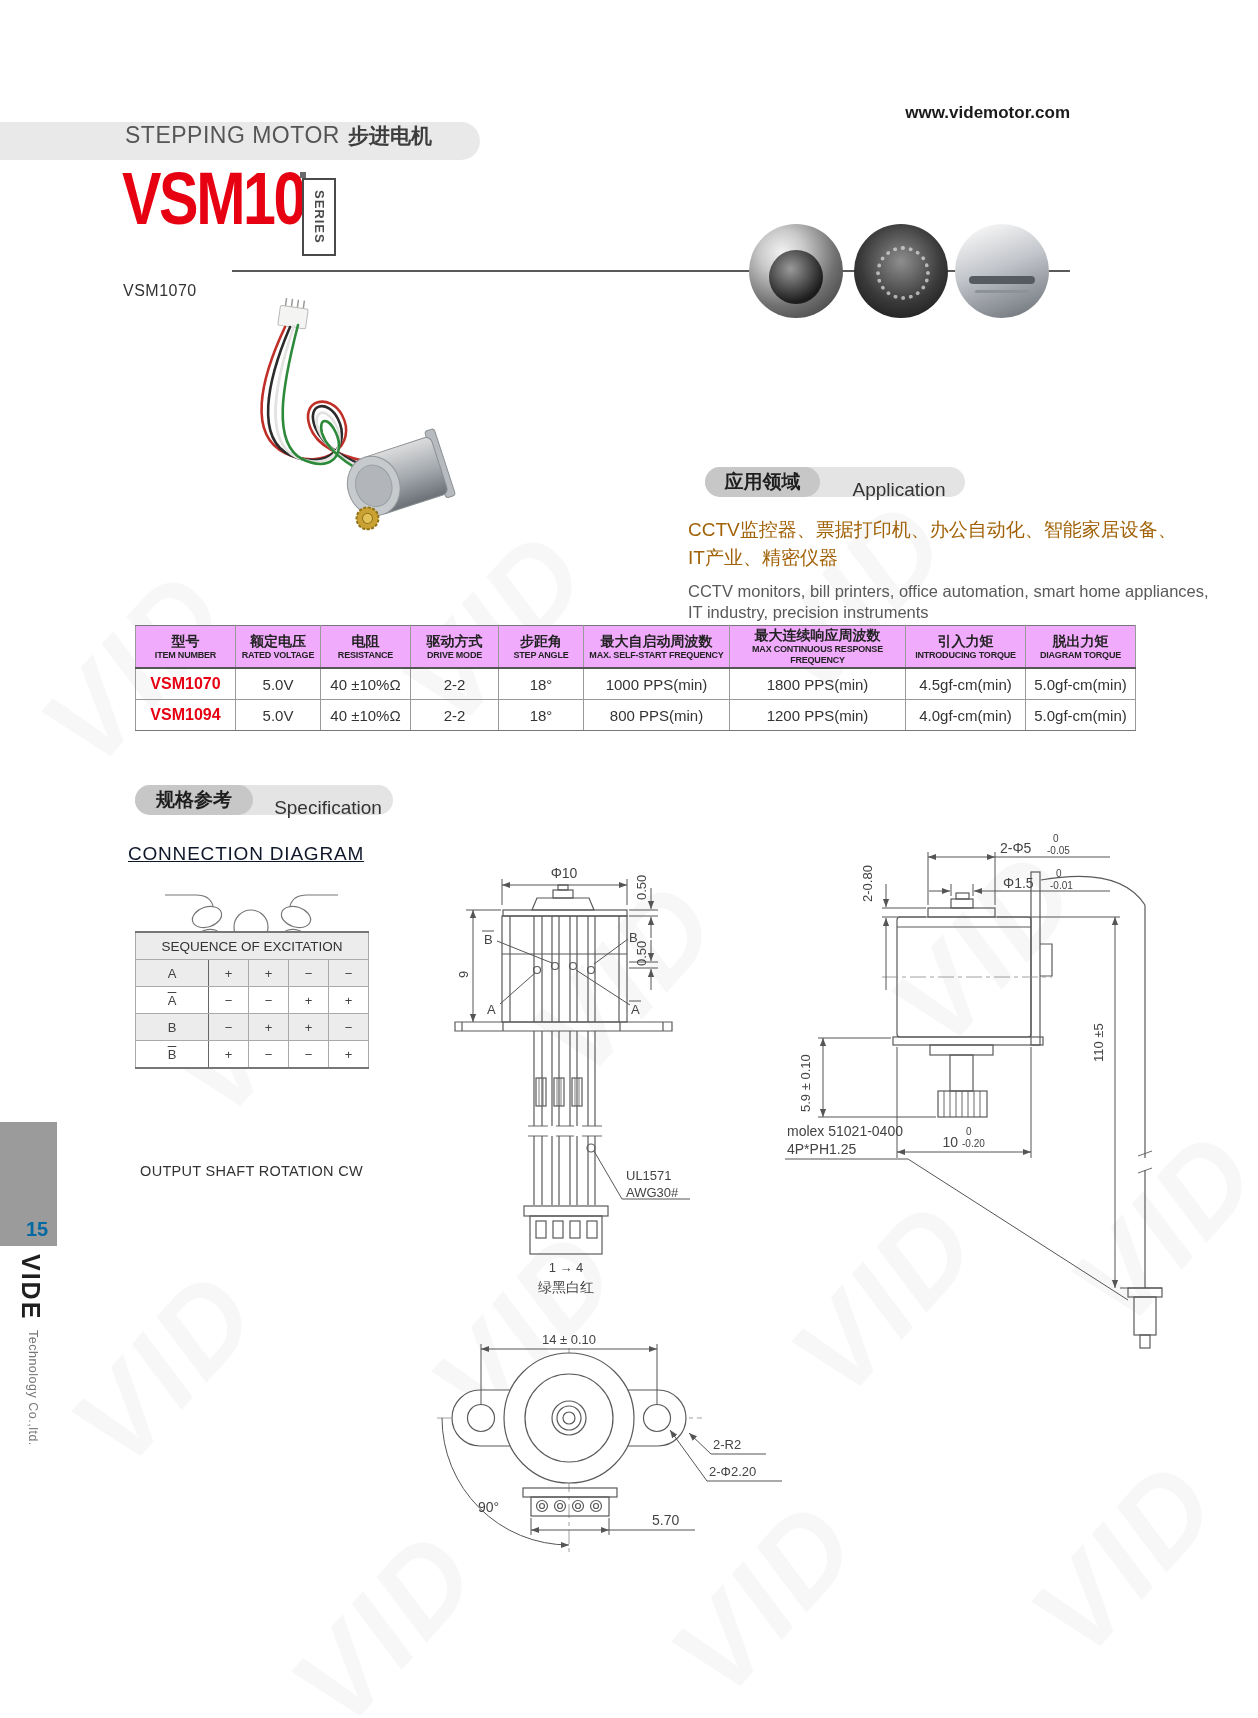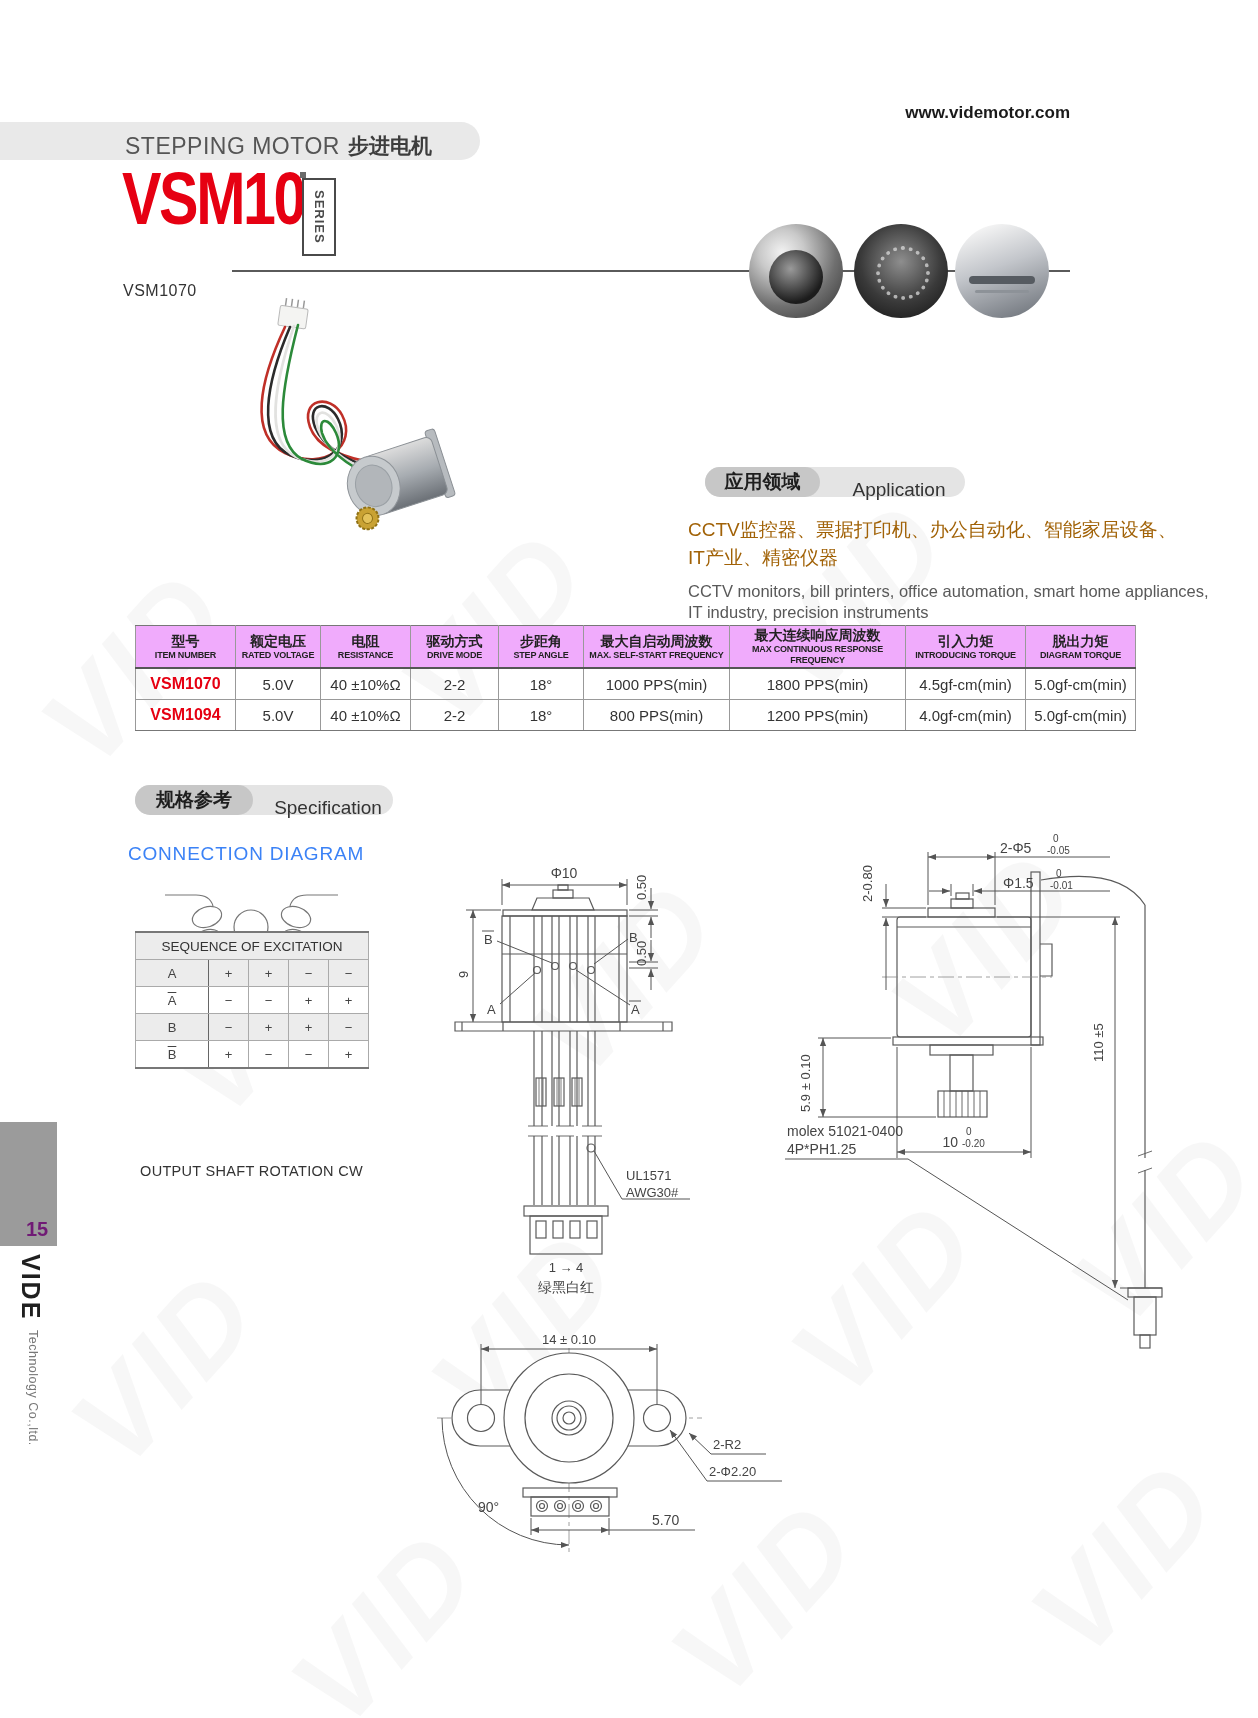--- a/index.html
+++ b/index.html
@@ -5,21 +5,21 @@
   html,body{margin:0;padding:0;background:#fff;}
   .page{position:relative;width:1258px;height:1718px;background:#fff;overflow:hidden;
         font-family:"Liberation Sans","DejaVu Sans",sans-serif;color:#333;}
   .abs{position:absolute;}
   
   .wm{position:absolute;font-size:118px;font-weight:bold;font-style:italic;
       color:rgba(140,140,140,0.07);transform:rotate(-48deg);letter-spacing:4px;pointer-events:none;}
   
   .website{position:absolute;top:103px;right:188px;font-size:17px;font-weight:bold;color:#1a1a1a;}
   .banner{position:absolute;left:0;top:122px;width:480px;height:38px;background:#e9e9e9;
-          border-radius:0 19px 19px 0;display:flex;align-items:flex-end;}
+          border-radius:0 19px 19px 0;display:flex;align-items:flex-start;}
   .banner .en{margin-left:125px;font-size:23px;color:#555;letter-spacing:0.5px;}
   .banner .cn{margin-left:8px;font-size:21px;font-weight:bold;color:#3d3d3d;}
   .series{position:absolute;left:122px;top:162px;font-size:74px;font-weight:bold;color:#e60012;
           transform:scaleX(0.8);transform-origin:left;letter-spacing:-3px;line-height:1;}
   .series-tag{position:absolute;left:302px;top:178px;width:30px;height:74px;border:2px solid #4a4a4a;
           display:flex;align-items:center;justify-content:center;background:#fff;}
   .series-tag span{writing-mode:vertical-rl;font-size:13px;font-weight:bold;color:#4a4a4a;letter-spacing:1px;}
   .series-dot{position:absolute;left:300px;top:172px;width:6px;height:6px;background:#6a6a6a;}
   .divider{position:absolute;left:232px;top:270px;width:838px;height:2px;background:#5a5a5a;}
   .model-label{position:absolute;left:123px;top:282px;font-size:16px;color:#333;letter-spacing:0.5px;}
@@ -46,21 +46,21 @@
   .spec{position:absolute;left:135px;top:625px;width:1000px;border-collapse:collapse;table-layout:fixed;}
   .spec th,.spec td{border:1px solid #999;text-align:center;vertical-align:middle;padding:0;}
   .spec th{background:#f0abfc;height:41px;border-bottom:2px solid #555;}
   .spec thead th{border-top:1.5px solid #777;}
   .spec td{height:30px;font-size:15px;color:#333;}
   .spec tr:last-child td{border-bottom:1.5px solid #777;}
   .spec .hcn{display:block;font-size:14px;color:#222;line-height:17px;}
   .spec .hen{display:block;font-size:9px;color:#222;line-height:11px;letter-spacing:-0.2px;}
   .spec .model{color:#e60012;font-weight:bold;font-size:16px;}
   
-  .conn-title{position:absolute;left:128px;top:843px;font-size:19px;color:#3b82f6;letter-spacing:0.8px;}
+  .conn-title{position:absolute;left:128px;top:843px;font-size:19px;color:#0f172a;letter-spacing:0.8px;text-decoration:underline;}
   .ex{position:absolute;left:135px;top:931px;width:233px;border-collapse:collapse;table-layout:fixed;padding-left:28px;}
   .ex td{border:1px solid #aaa;text-align:center;font-size:13px;color:#444;}
   .ex .ex-title{background:#ececec;font-size:13.5px;color:#333;height:24px;border-top:2px solid #777;}
   .ex .hd{height:49px;border-bottom:1.5px solid #666;}
   .ex .diag{position:relative;background:
       linear-gradient(to bottom right,transparent 49.4%,#999 49.4%,#999 50.6%,transparent 50.6%);}
   .ex .diag .t{position:absolute;right:4px;top:5px;font-size:12px;color:#555;}
   .ex .diag .b{position:absolute;left:3px;bottom:5px;font-size:12px;color:#555;}
   .ex .rowA td{background:#ececec;height:24px;}
   .ex .rowB td{background:#fff;height:24px;}
@@ -69,21 +69,21 @@
   .ex .bar{text-decoration:overline;}
   .ex-footer{position:absolute;left:135px;top:1163px;width:233px;text-align:center;
              font-size:14.5px;color:#333;letter-spacing:0.3px;}
   
   svg text{font-family:"Liberation Sans","DejaVu Sans",sans-serif;}
   .dtxt{font-size:13px;fill:#444;}
   .dtxt14{font-size:14px;fill:#444;}
   .dtol{font-size:10px;fill:#444;}
   
   .side-block{position:absolute;left:0;top:1122px;width:57px;height:124px;background:#9b9b9b;}
-  .page-num{position:absolute;left:26px;top:1218px;font-size:20px;font-weight:bold;color:#701a75;z-index:3;}
+  .page-num{position:absolute;left:26px;top:1218px;font-size:20px;font-weight:bold;color:#0369a1;z-index:3;}
   .brand{position:absolute;left:16px;top:1254px;writing-mode:vertical-rl;font-size:25px;font-weight:bold;color:#1f1f1f;letter-spacing:2px;}
   .company{position:absolute;left:26px;top:1330px;writing-mode:vertical-rl;font-size:12.5px;color:#777;letter-spacing:0.5px;}
 </style>
 </head>
 <body>
 
 <div class="page">
 
   <div class="wm" style="left:30px;top:600px">VID</div>
   <div class="wm" style="left:390px;top:560px">VID</div>

